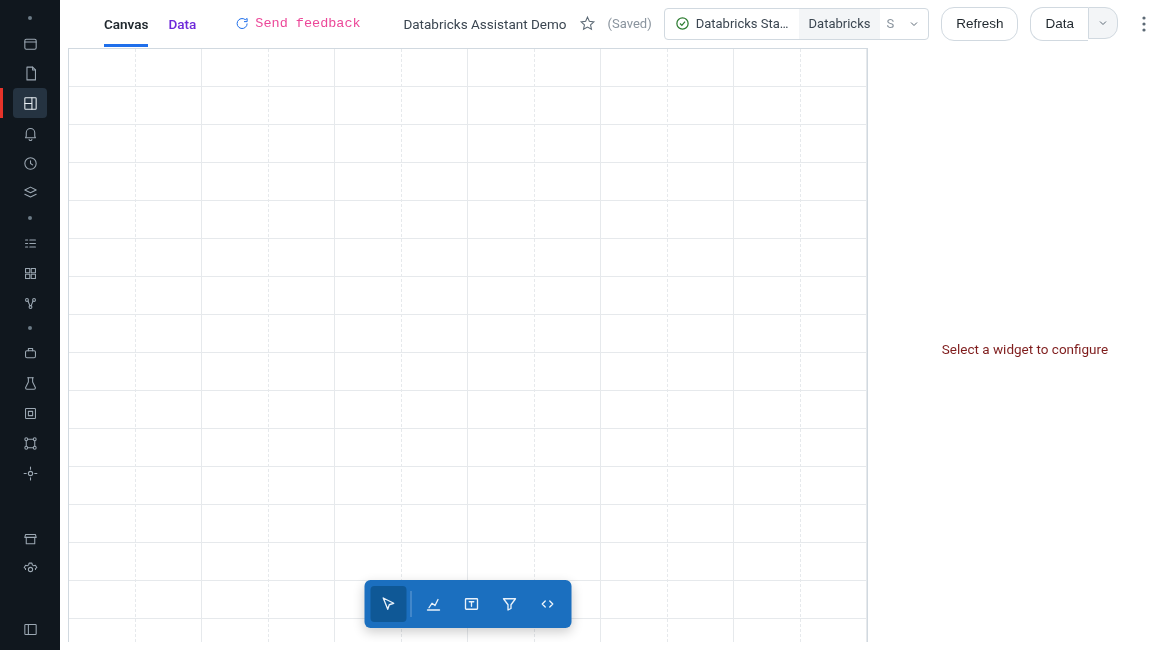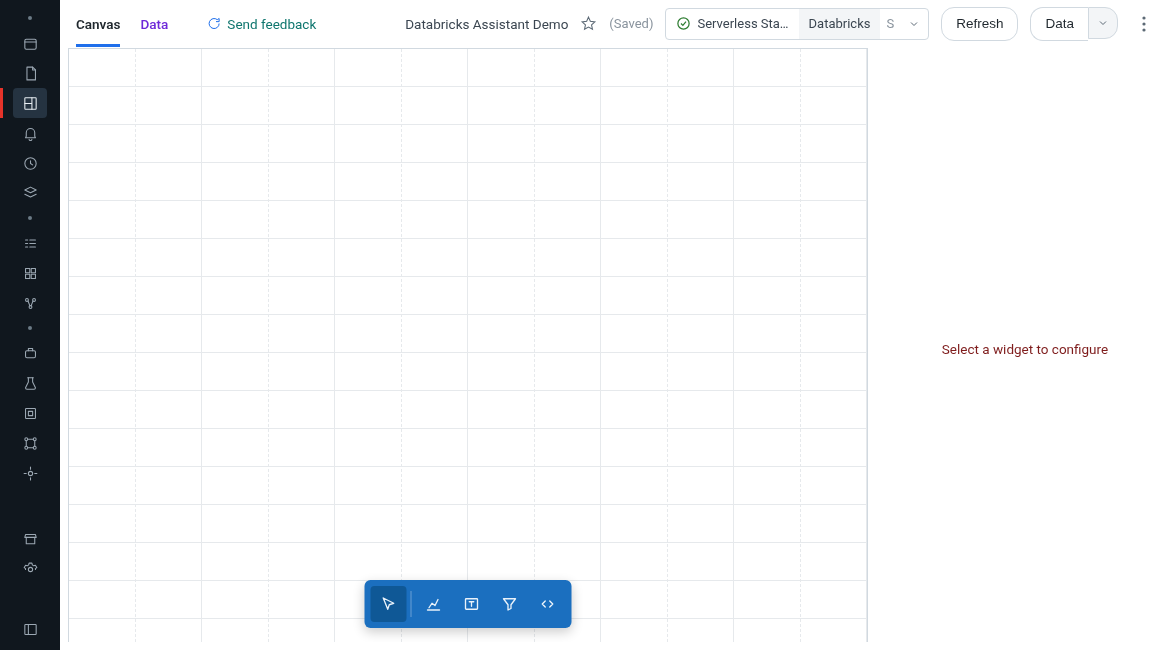--- a/index.html
+++ b/index.html
@@ -73,27 +73,29 @@
     color: #6d28d9;
     padding-bottom: 12px;
     padding-top: 14px;
     border-bottom: 3px solid transparent;
     cursor: pointer;
   }
   .tab.active {
     color: #1F272D;
     font-weight: 600;
     border-bottom-color: #1F6FEB;
+    margin-left: 28px;
   }
   .feedback {
     display: flex; align-items: center; gap: 6px;
-    color: #0f766e;
+    color: #ec4899;
     font-size: 13.5px;
     margin-left: 26px;
     cursor: pointer;
+    font-family: Liberation Mono, monospace;
   }
   .feedback svg { width: 15px; height: 15px; stroke: #1F6FEB; fill: none; stroke-width: 1.6; }
   .spacer-flex { flex: 1; }
   .doc-title {
     font-size: 13.5px;
     color: #3B4651;
     white-space: nowrap;
   }
   .topbar svg.star-icon { width: 17px; height: 17px; stroke: #5C6975; fill: none; stroke-width: 1.5; }
   .saved-label { color: #8A949E; font-size: 13px; }
@@ -379,21 +381,21 @@
     </span>
 
     <span class="saved-label">(Saved)</span>
 
     <div class="compute-pill">
       <div class="seg primary">
         <svg viewBox="0 0 24 24">
             <circle cx="12" cy="12" r="9"></circle>
             <path d="M8 12l3 3 5-6"></path>
           </svg>
-        <span>Serverless Sta…</span>
+        <span>Databricks Sta…</span>
       </div>
       <div class="seg secondary">
         <span>Databricks</span>
       </div>
       <div class="seg avatar">S</div>
       <div class="seg caret">
         <svg viewBox="0 0 24 24">
             <path d="M6 9l6 6 6-6"></path>
           </svg>
       </div>

